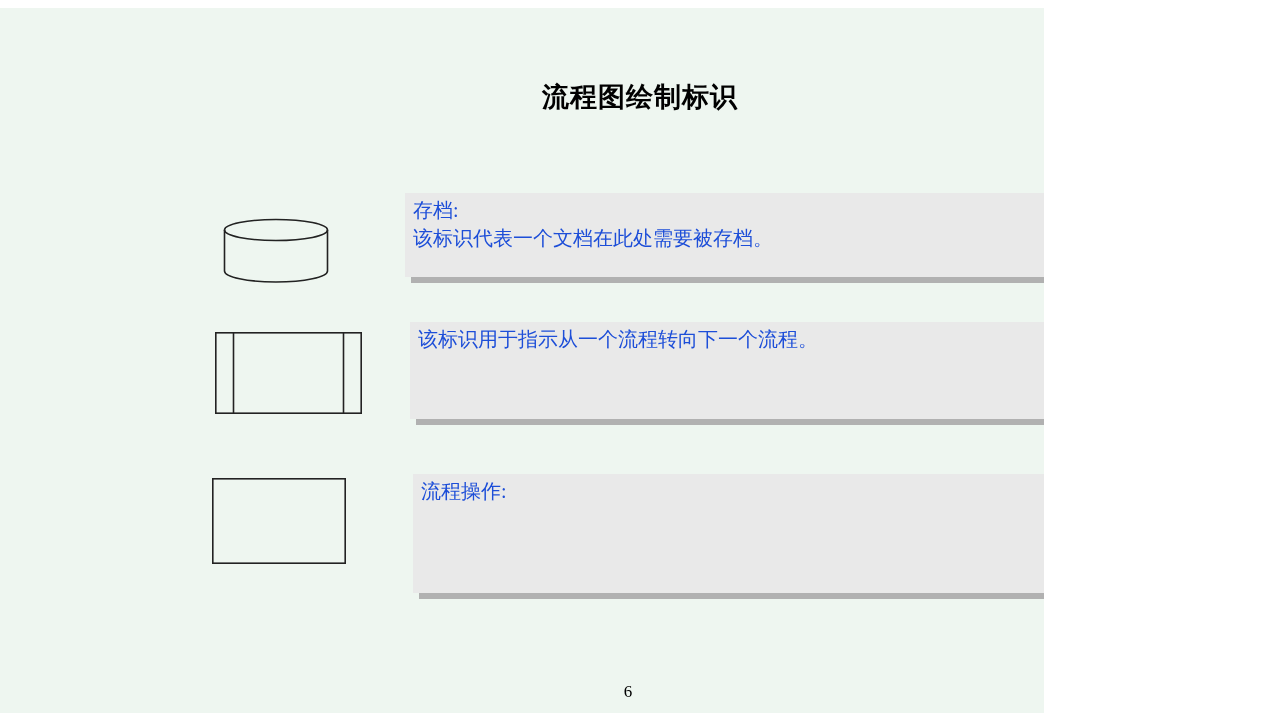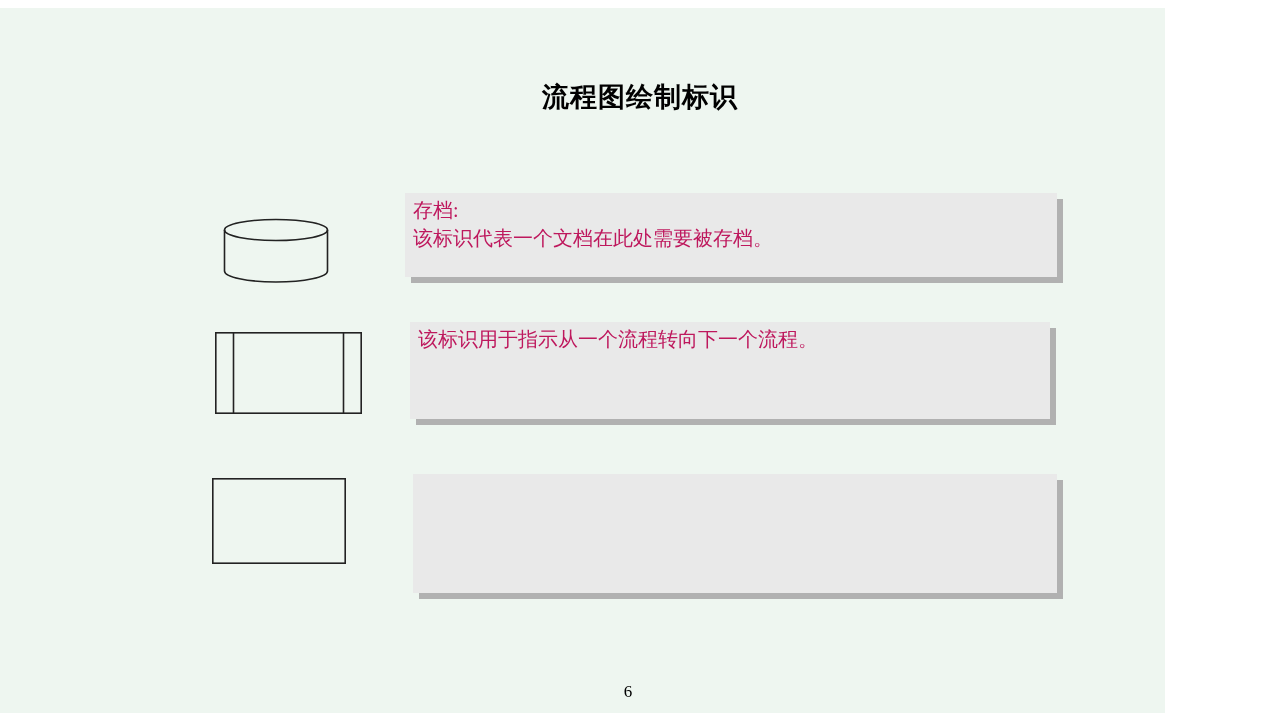--- a/index.html
+++ b/index.html
@@ -2,21 +2,21 @@
 <html><head>
 <meta charset="utf-8">
 <style>
   html, body {
     margin: 0;
     padding: 0;
     background: #ffffff;
   }
   .slide {
     position: relative;
-    width: 1165px;
+    width: 1044px;
     height: 720px;
     background: #eef6f0;
     overflow: hidden;
     font-family: "Liberation Serif", serif;
     color: #000000;
   }
   .letterbox {
     position: absolute;
     left: 0;
     width: 1280px;
@@ -45,21 +45,21 @@
   .symbol svg { display: block; }
 
   .callout {
     position: absolute;
     background: #e9e9e9;
     box-shadow: 6px 6px 0 0 #b1b1b1;
     box-sizing: border-box;
     padding: 3px 10px 0 8px;
     font-size: 20px;
     line-height: 28px;
-    color: #be185d;
+    color: #1d4ed8;
   }
   .callout .heading {
     white-space: nowrap;
   }
   .callout .body {
     white-space: pre-line;
   }
 
   #callout-1 { left: 405px; top: 193px; width: 652px; height: 84px; }
   #callout-2 { left: 410px; top: 322px; width: 640px; height: 97px; }
@@ -111,17 +111,18 @@
   <div class="callout" id="callout-2">
     <div class="body">该标识用于指示从一个流程转向下一个流程。</div>
   </div>
 
   <div class="symbol" id="symbol-3">
     <svg width="134" height="86" viewBox="0 0 134 86">
       <rect x="0.8" y="0.8" width="132.4" height="84.4" fill="none" stroke="#222222" stroke-width="1.6"></rect>
     </svg>
   </div>
   <div class="callout" id="callout-3">
+    <div class="heading">流程操作:</div>
   </div>
 
   <div class="page-number">6</div>
 
 </div>
 
 </body></html>

